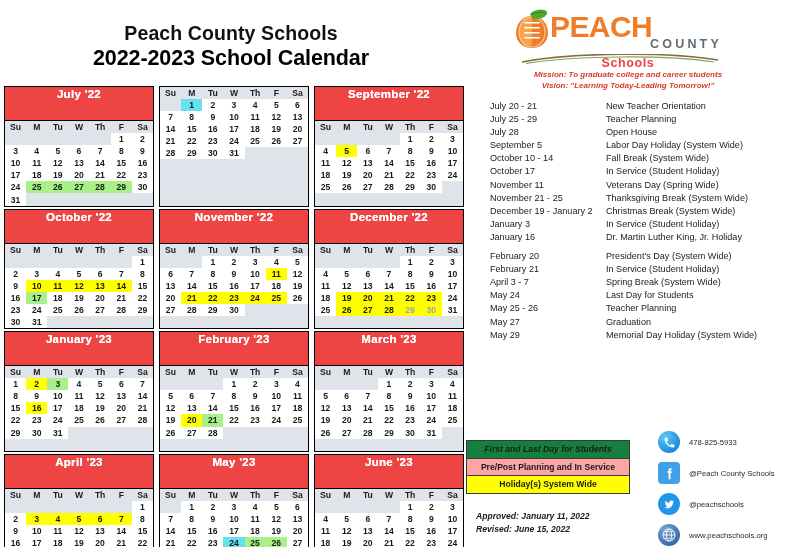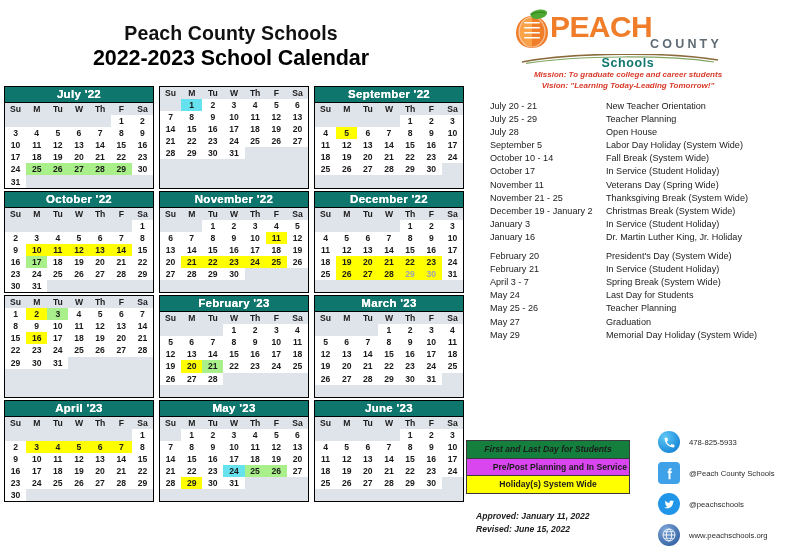--- a/index.html
+++ b/index.html
@@ -39,27 +39,27 @@
     grid-column-gap: 5px;
     grid-row-gap: 2px;
   }
 
   .month {
     width: 150px;
     border: 1.3px solid #000;
     background: #dfe3ea;
   }
   .month-header {
-    background: #0f766e;
+    background: #ef4444;
     color: #ffffff;
     font-size: 11.5px;
     font-weight: bold;
     text-align: center;
     letter-spacing: 0.3px;
-    padding: 1px 0 2px 0;
+    padding: 1px 0 20px 0;
     border-bottom: 1.3px solid #000;
     text-shadow: 0 0 0 #fff;
   }
   table.cal {
     width: 100%;
     border-collapse: collapse;
     table-layout: fixed;
   }
   table.cal th {
     font-size: 8.6px;
@@ -117,21 +117,21 @@
     color: #5f6b74; line-height: 1;
   }
   #logo-swoosh {
     position: absolute; left: 18px; top: 50px;
     width: 200px; height: 10px;
   }
   #logo-schools {
     position: absolute; left: 0; right: 0; top: 56px;
     text-align: center;
     font-size: 12.5px; font-weight: bold; letter-spacing: 0.6px;
-    color: #0f766e;
+    color: #ef4444;
   }
   #mission-lines {
     position: absolute; left: 0; right: 0; top: 70px;
     text-align: center;
     color: #d93a2b;
     font-size: 8px;
     font-weight: bold;
     font-style: italic;
     line-height: 1.34;
   }
@@ -162,21 +162,21 @@
     border-bottom: none;
     text-align: center;
     font-size: 8.6px;
     font-weight: bold;
     color: #1b1b1b;
     padding: 4px 2px 4px 2px;
     line-height: 1;
   }
   .legend-item:last-child { border-bottom: 1px solid #3a3a3a; }
   .lg-cyan   { background: #15803d; font-style: italic; }
-  .lg-green  { background: #d946ef; text-align: right; }
+  .lg-green  { background: #fca5a5; }
   .lg-yellow { background: #ffff00; }
 
   #approval {
     position: absolute; left: 476px; top: 510px;
     font-size: 8.6px;
     font-style: italic;
     font-weight: bold;
     color: #1b1b1b;
     line-height: 13px;
   }
@@ -647,20 +647,21 @@
               <td></td>
               <td></td>
               <td></td>
               <td></td>
               <td></td>
             </tr>
           </tbody>
         </table>
       </div>
       <div class="month">
+        <div class="month-header">January '23</div>
         <table class="cal">
           <thead>
             <tr>
               <th>Su</th>
               <th>M</th>
               <th>Tu</th>
               <th>W</th>
               <th>Th</th>
               <th>F</th>
               <th>Sa</th>

